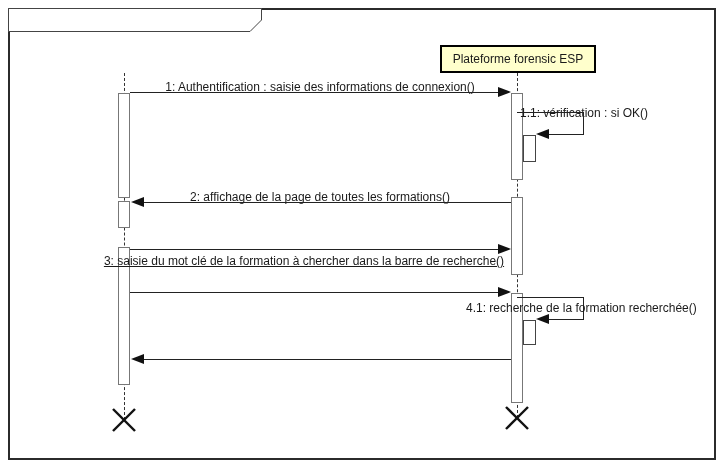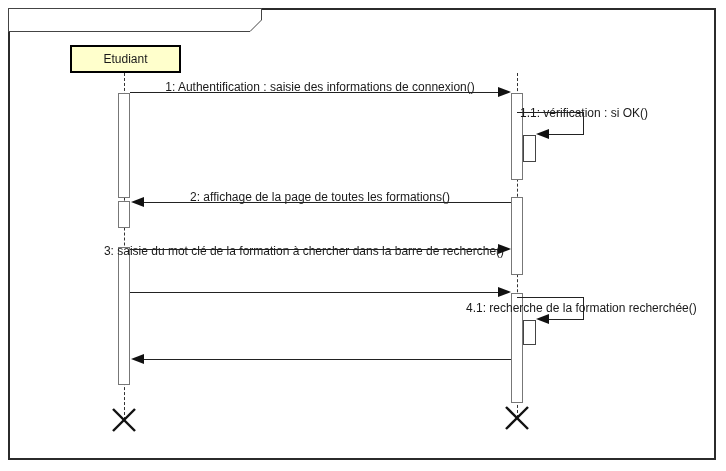--- a/index.html
+++ b/index.html
@@ -46,22 +46,22 @@
 
   <div class="tab">
     <svg width="254" height="24" viewBox="0 0 254 24">
       <path d="M0.5,0.5 H253.5 V12 L242,23.5 H0.5 Z" fill="#ffffff" stroke="#444444" stroke-width="1"></path>
     </svg>
   </div>
 
   <div class="lifeline" style="left:124px;top:73px;height:347px;"></div>
   <div class="lifeline" style="left:517px;top:73px;height:345px;"></div>
 
-  <div class="head" style="left:70px;top:45px;width:111px;">
-    <span>Etudiant</span>
+  <div class="head" style="left:440px;top:45px;width:156px;">
+    <span>Plateforme forensic ESP</span>
   </div>
 
   <div class="act" style="left:118px;top:93px;height:105px;"></div>
   <div class="act" style="left:118px;top:201px;height:27px;"></div>
   <div class="act" style="left:118px;top:247px;height:138px;"></div>
 
   <div class="act" style="left:511px;top:93px;height:87px;"></div>
   <div class="act" style="left:511px;top:197px;height:78px;"></div>
   <div class="act" style="left:511px;top:293px;height:110px;"></div>
 
@@ -73,21 +73,21 @@
   <div class="mline" style="left:517px;top:112px;width:66px;"></div>
   <div class="vline" style="left:583px;top:112px;height:23px;"></div>
   <div class="mline" style="left:541px;top:134px;width:42px;"></div>
   <div class="arrow-left" style="left:536px;top:129px;"></div>
   <div class="act nested" style="left:523px;top:135px;height:27px;"></div>
 
   <div class="mlabel center" style="left:130px;top:190px;width:380px;">2: affichage de la page de toutes les formations()</div>
   <div class="mline" style="left:143px;top:202px;width:368px;"></div>
   <div class="arrow-left" style="left:131px;top:197px;"></div>
 
-  <div class="mlabel center" style="left:96px;top:244px;width:416px;">3: saisie du mot clé de la formation à chercher dans la barre de recherche()</div>
+  <div class="mlabel center" style="left:96px;top:254px;width:416px;text-decoration:underline;">3: saisie du mot clé de la formation à chercher dans la barre de recherche()</div>
   <div class="mline" style="left:130px;top:249px;width:369px;"></div>
   <div class="arrow-right" style="left:498px;top:244px;"></div>
 
   <div class="mline" style="left:130px;top:292px;width:369px;"></div>
   <div class="arrow-right" style="left:498px;top:287px;"></div>
 
   <div class="mline" style="left:517px;top:297px;width:66px;"></div>
   <div class="vline" style="left:583px;top:297px;height:23px;"></div>
   <div class="mline" style="left:541px;top:319px;width:42px;"></div>
   <div class="arrow-left" style="left:536px;top:314px;"></div>

